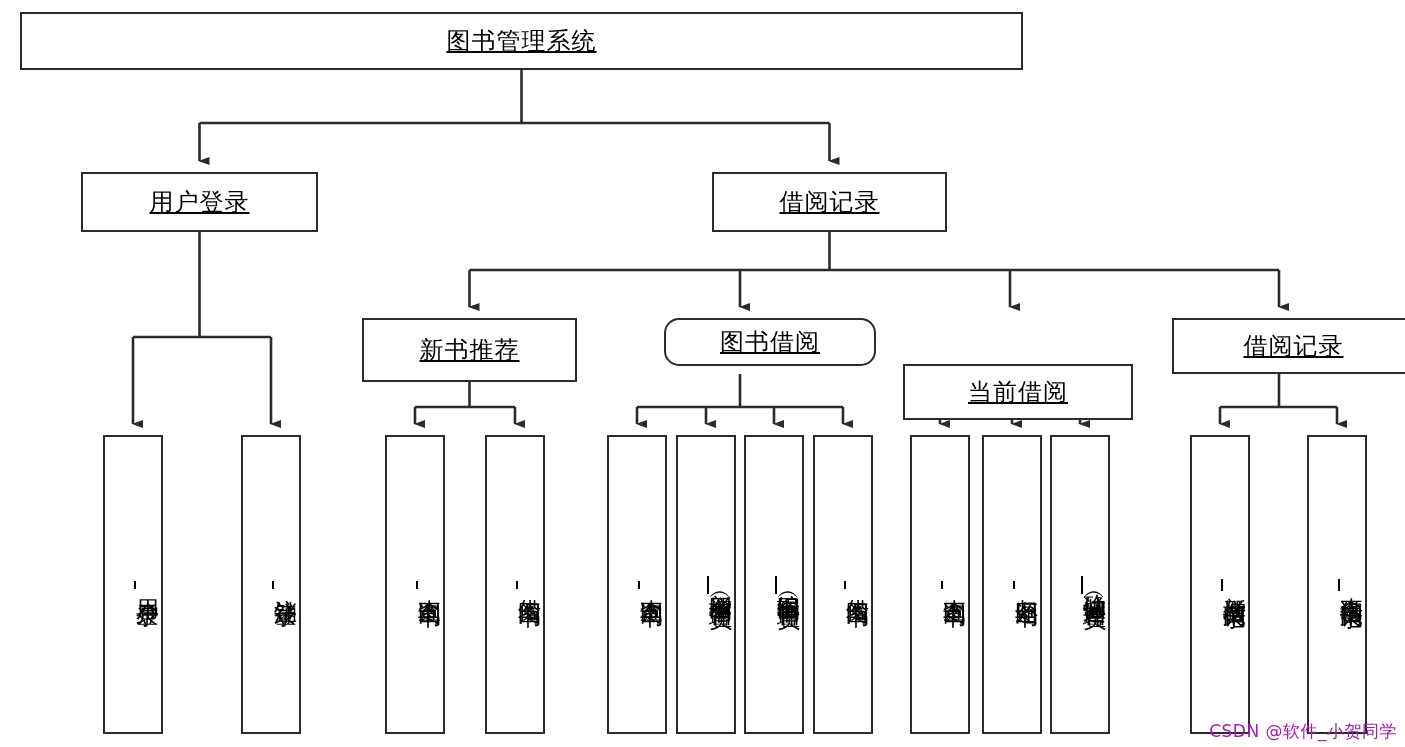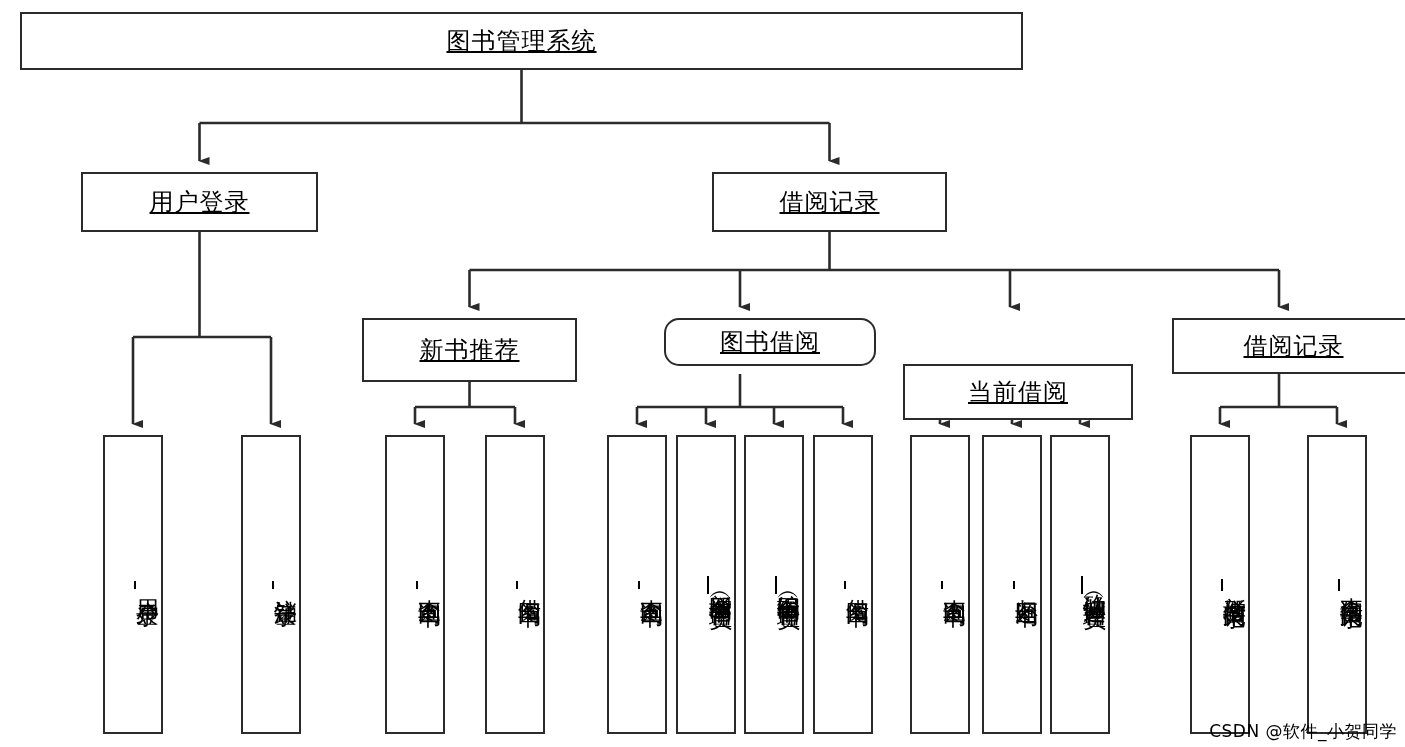--- a/index.html
+++ b/index.html
@@ -60,21 +60,21 @@
   }
   .node-label {
     display: block;
     user-select: none;
   }
   #watermark {
     position: absolute;
     right: 8px;
     bottom: 4px;
     font-size: 17px;
-    color: #000000;
+    color: #a21caf;
     letter-spacing: 0.5px;
     white-space: nowrap;
     pointer-events: none;
   }
 </style>
 </head>
 <body>
 
 <div id="diagram-root">
 

